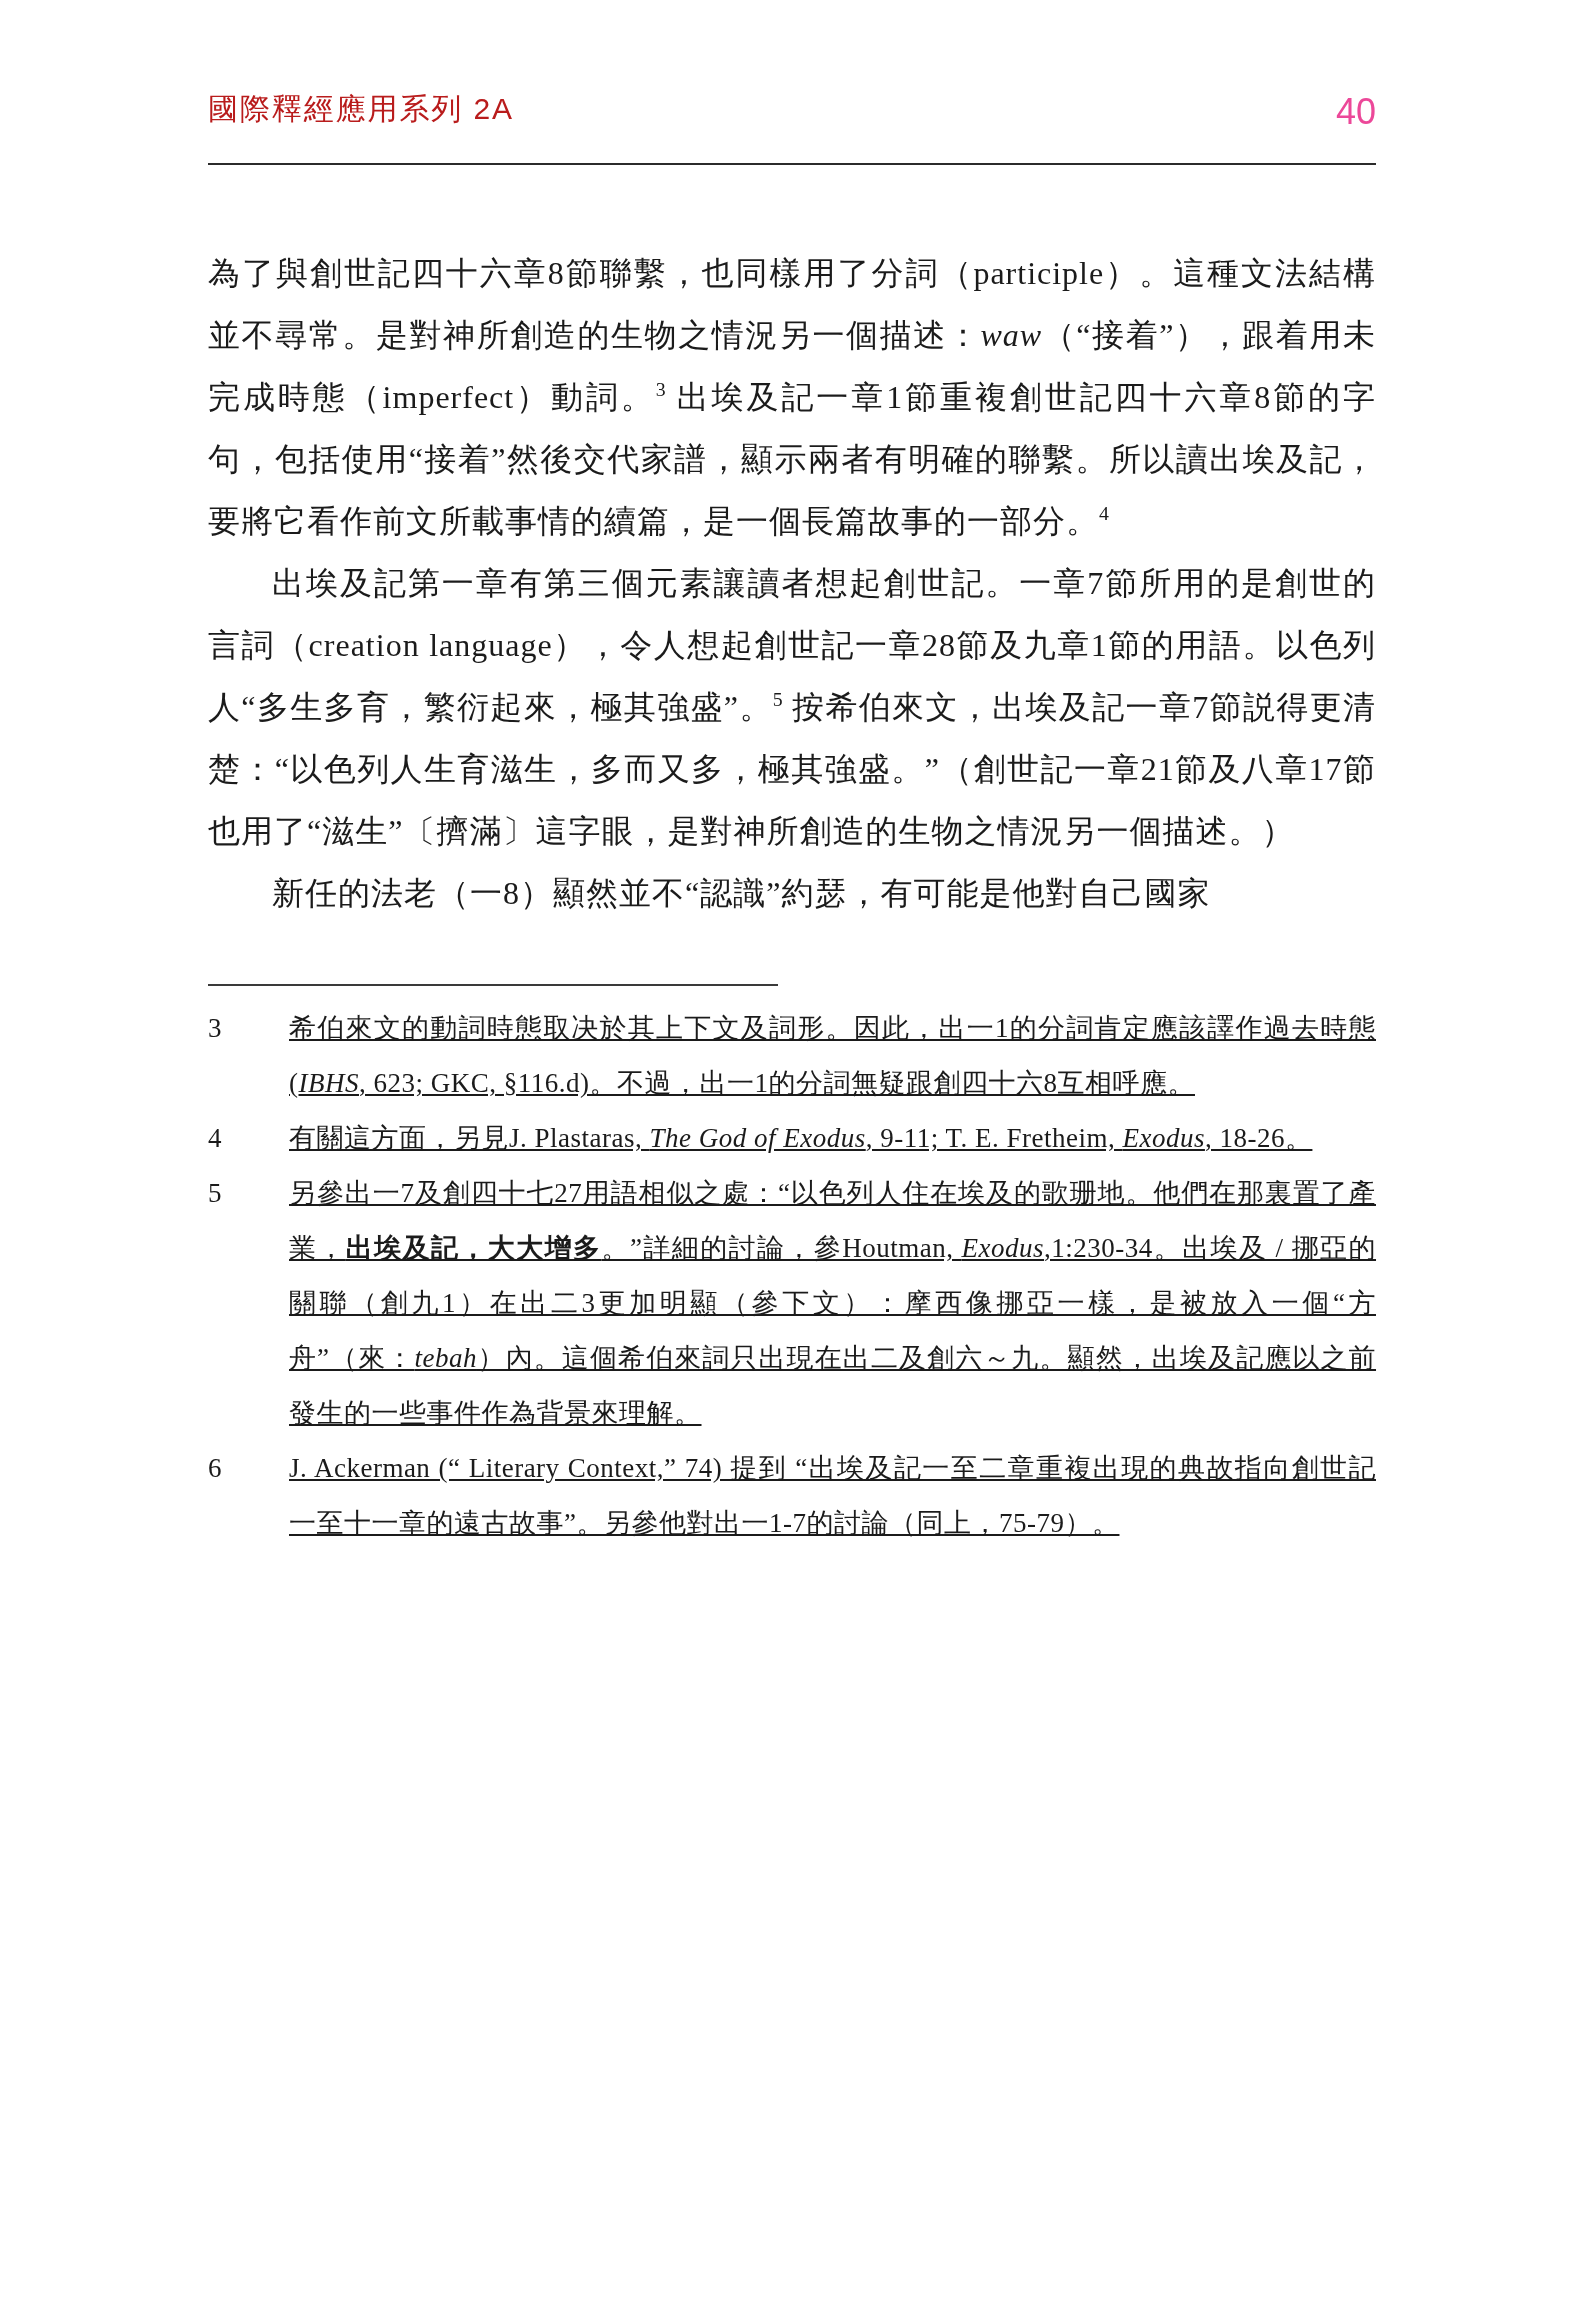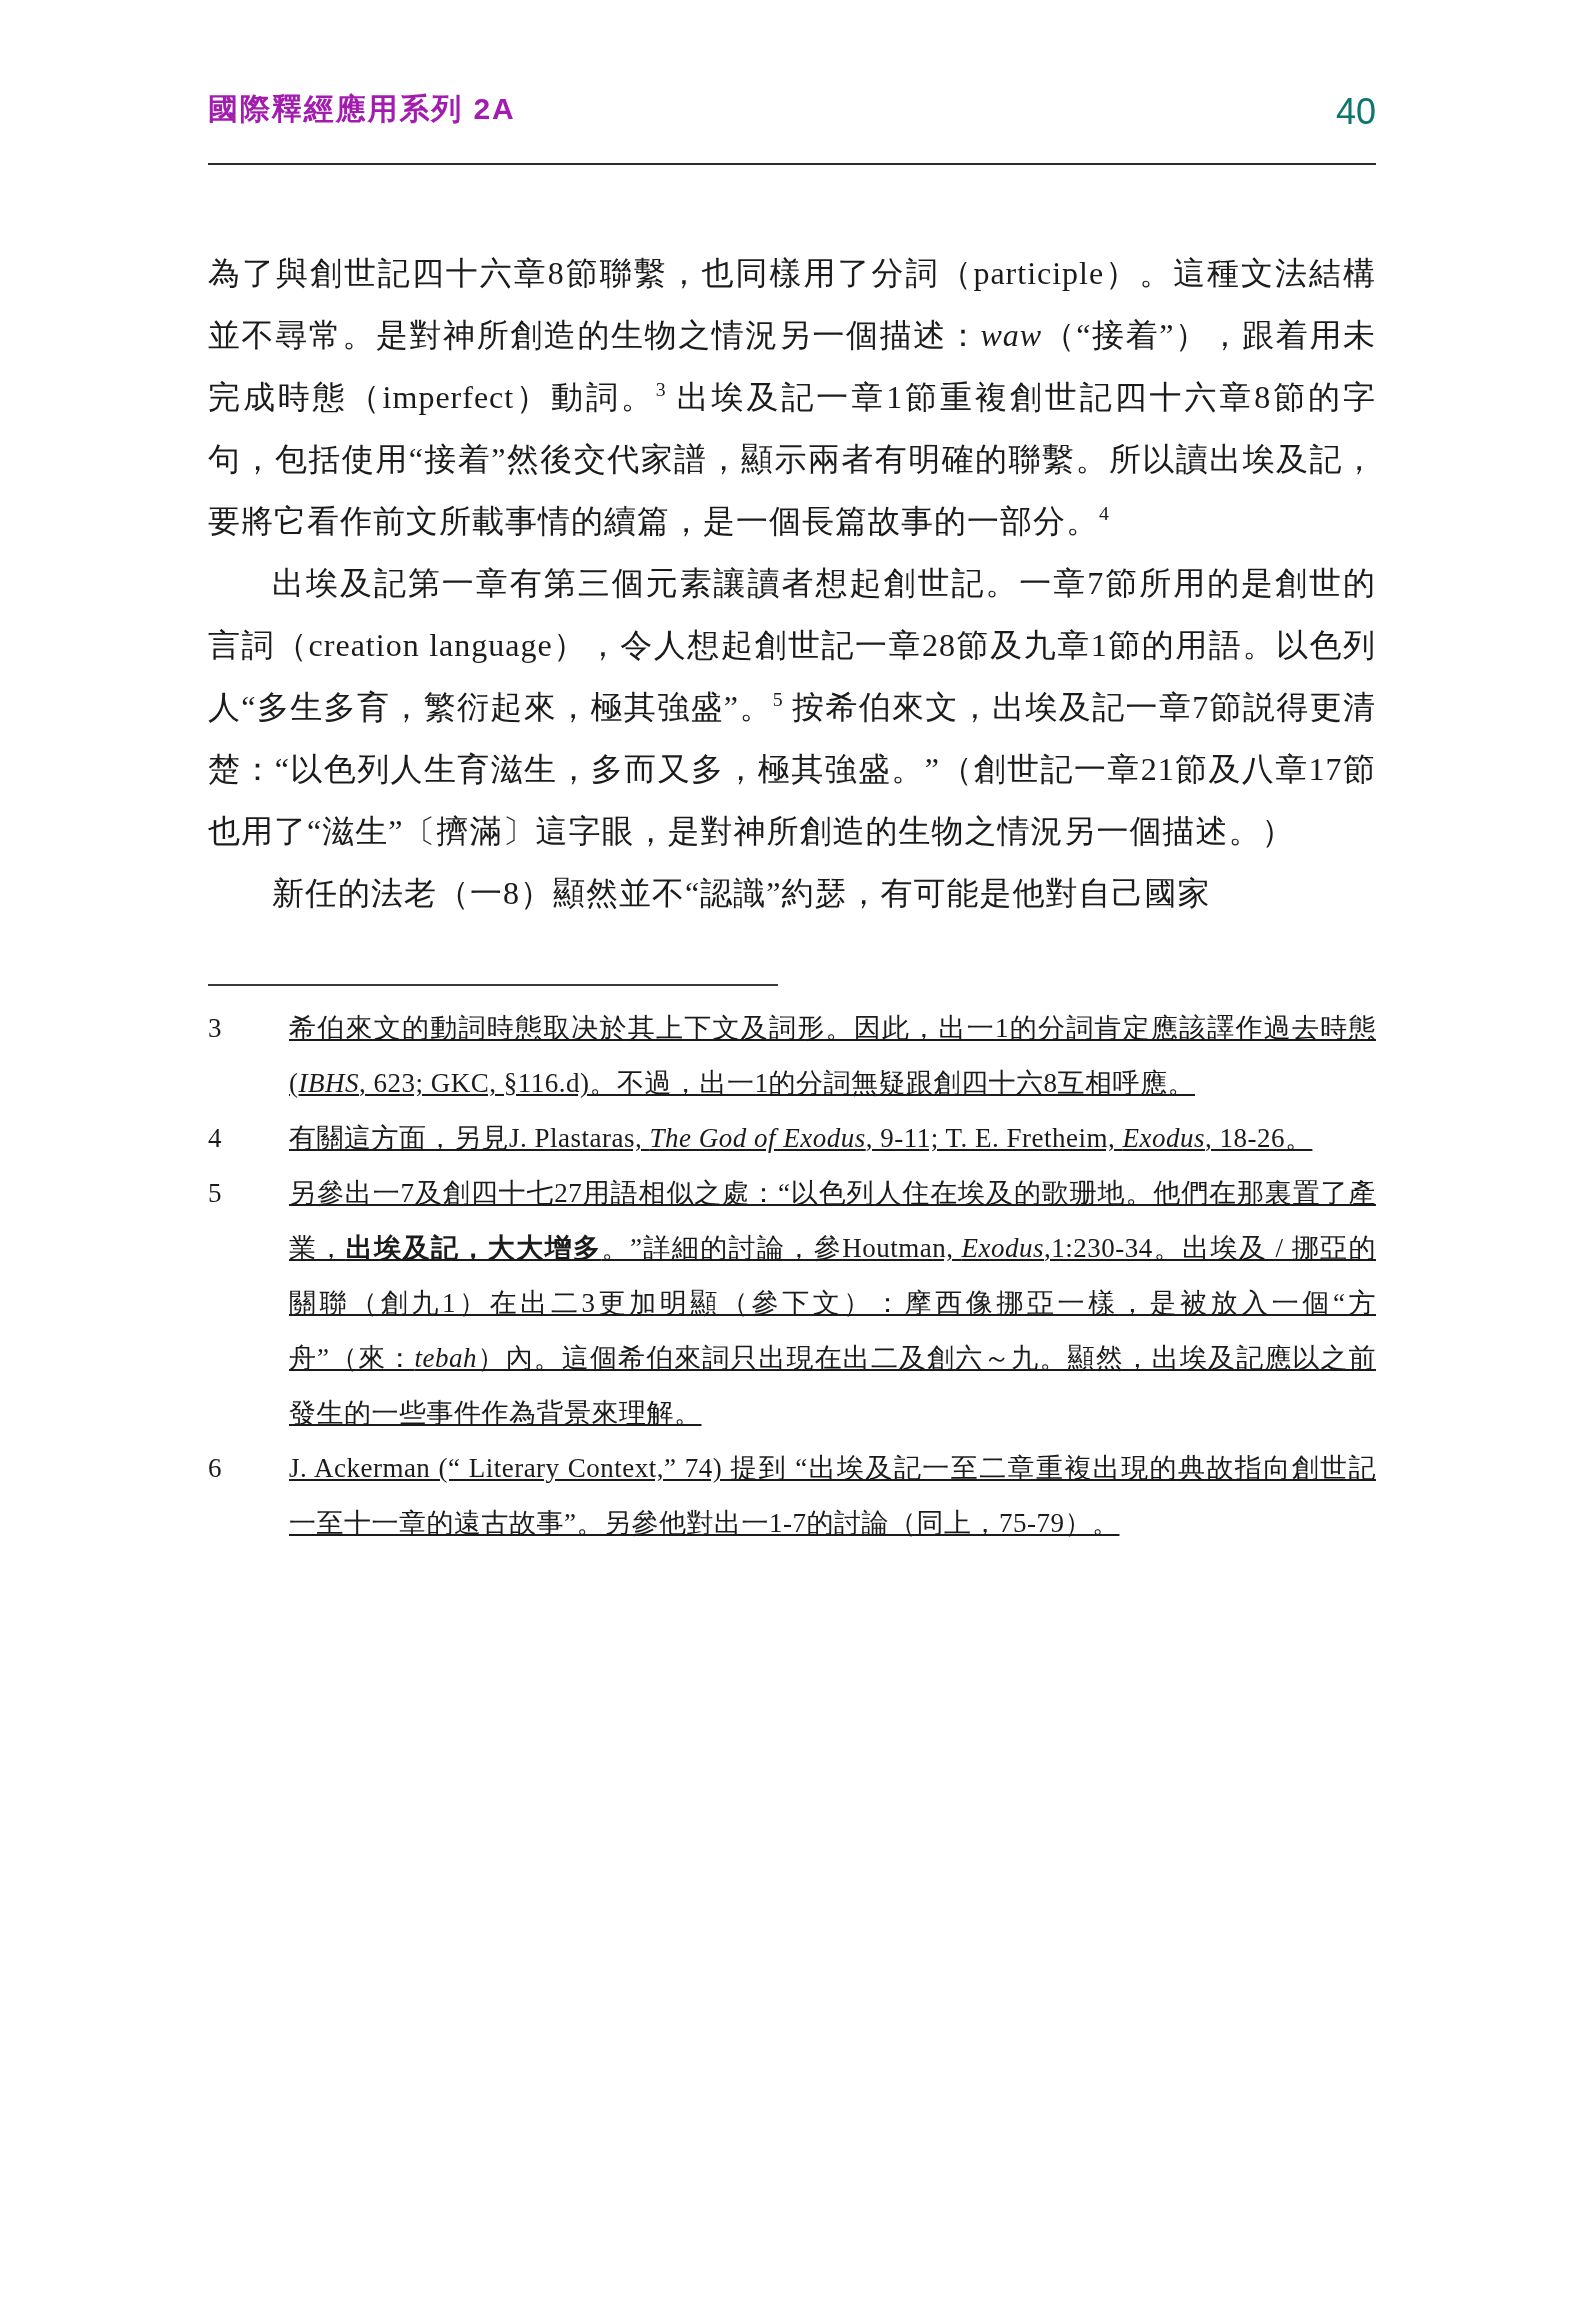--- a/index.html
+++ b/index.html
@@ -10,22 +10,22 @@
     box-sizing:border-box;
     padding:89px 200px 0 208px;
     color:#1b1b1b;
     font-family:"Liberation Serif","DejaVu Serif",serif;
   }
   
   .hdr{
     display:flex;justify-content:space-between;align-items:flex-end;
     font-family:"Liberation Sans","DejaVu Sans",sans-serif;
   }
-  .hdr-title{font-size:30px;letter-spacing:1.9px;color:#a21caf;font-weight:bold;}
-  .hdr-page{font-size:36px;color:#0f766e;line-height:1;}
+  .hdr-title{font-size:30px;letter-spacing:1.9px;color:#b91c1c;}
+  .hdr-page{font-size:36px;color:#ec4899;line-height:1;}
   .hdr-rule{margin-top:33px;border-top:2.9px solid #2b2b2b;height:0;}
   
   .bodytext{margin-top:77px;}
   .para{
     margin:0;
     font-size:32px;line-height:62px;
     text-align:justify;
     letter-spacing:1px;
   }
   .para.indent{text-indent:2em;}

